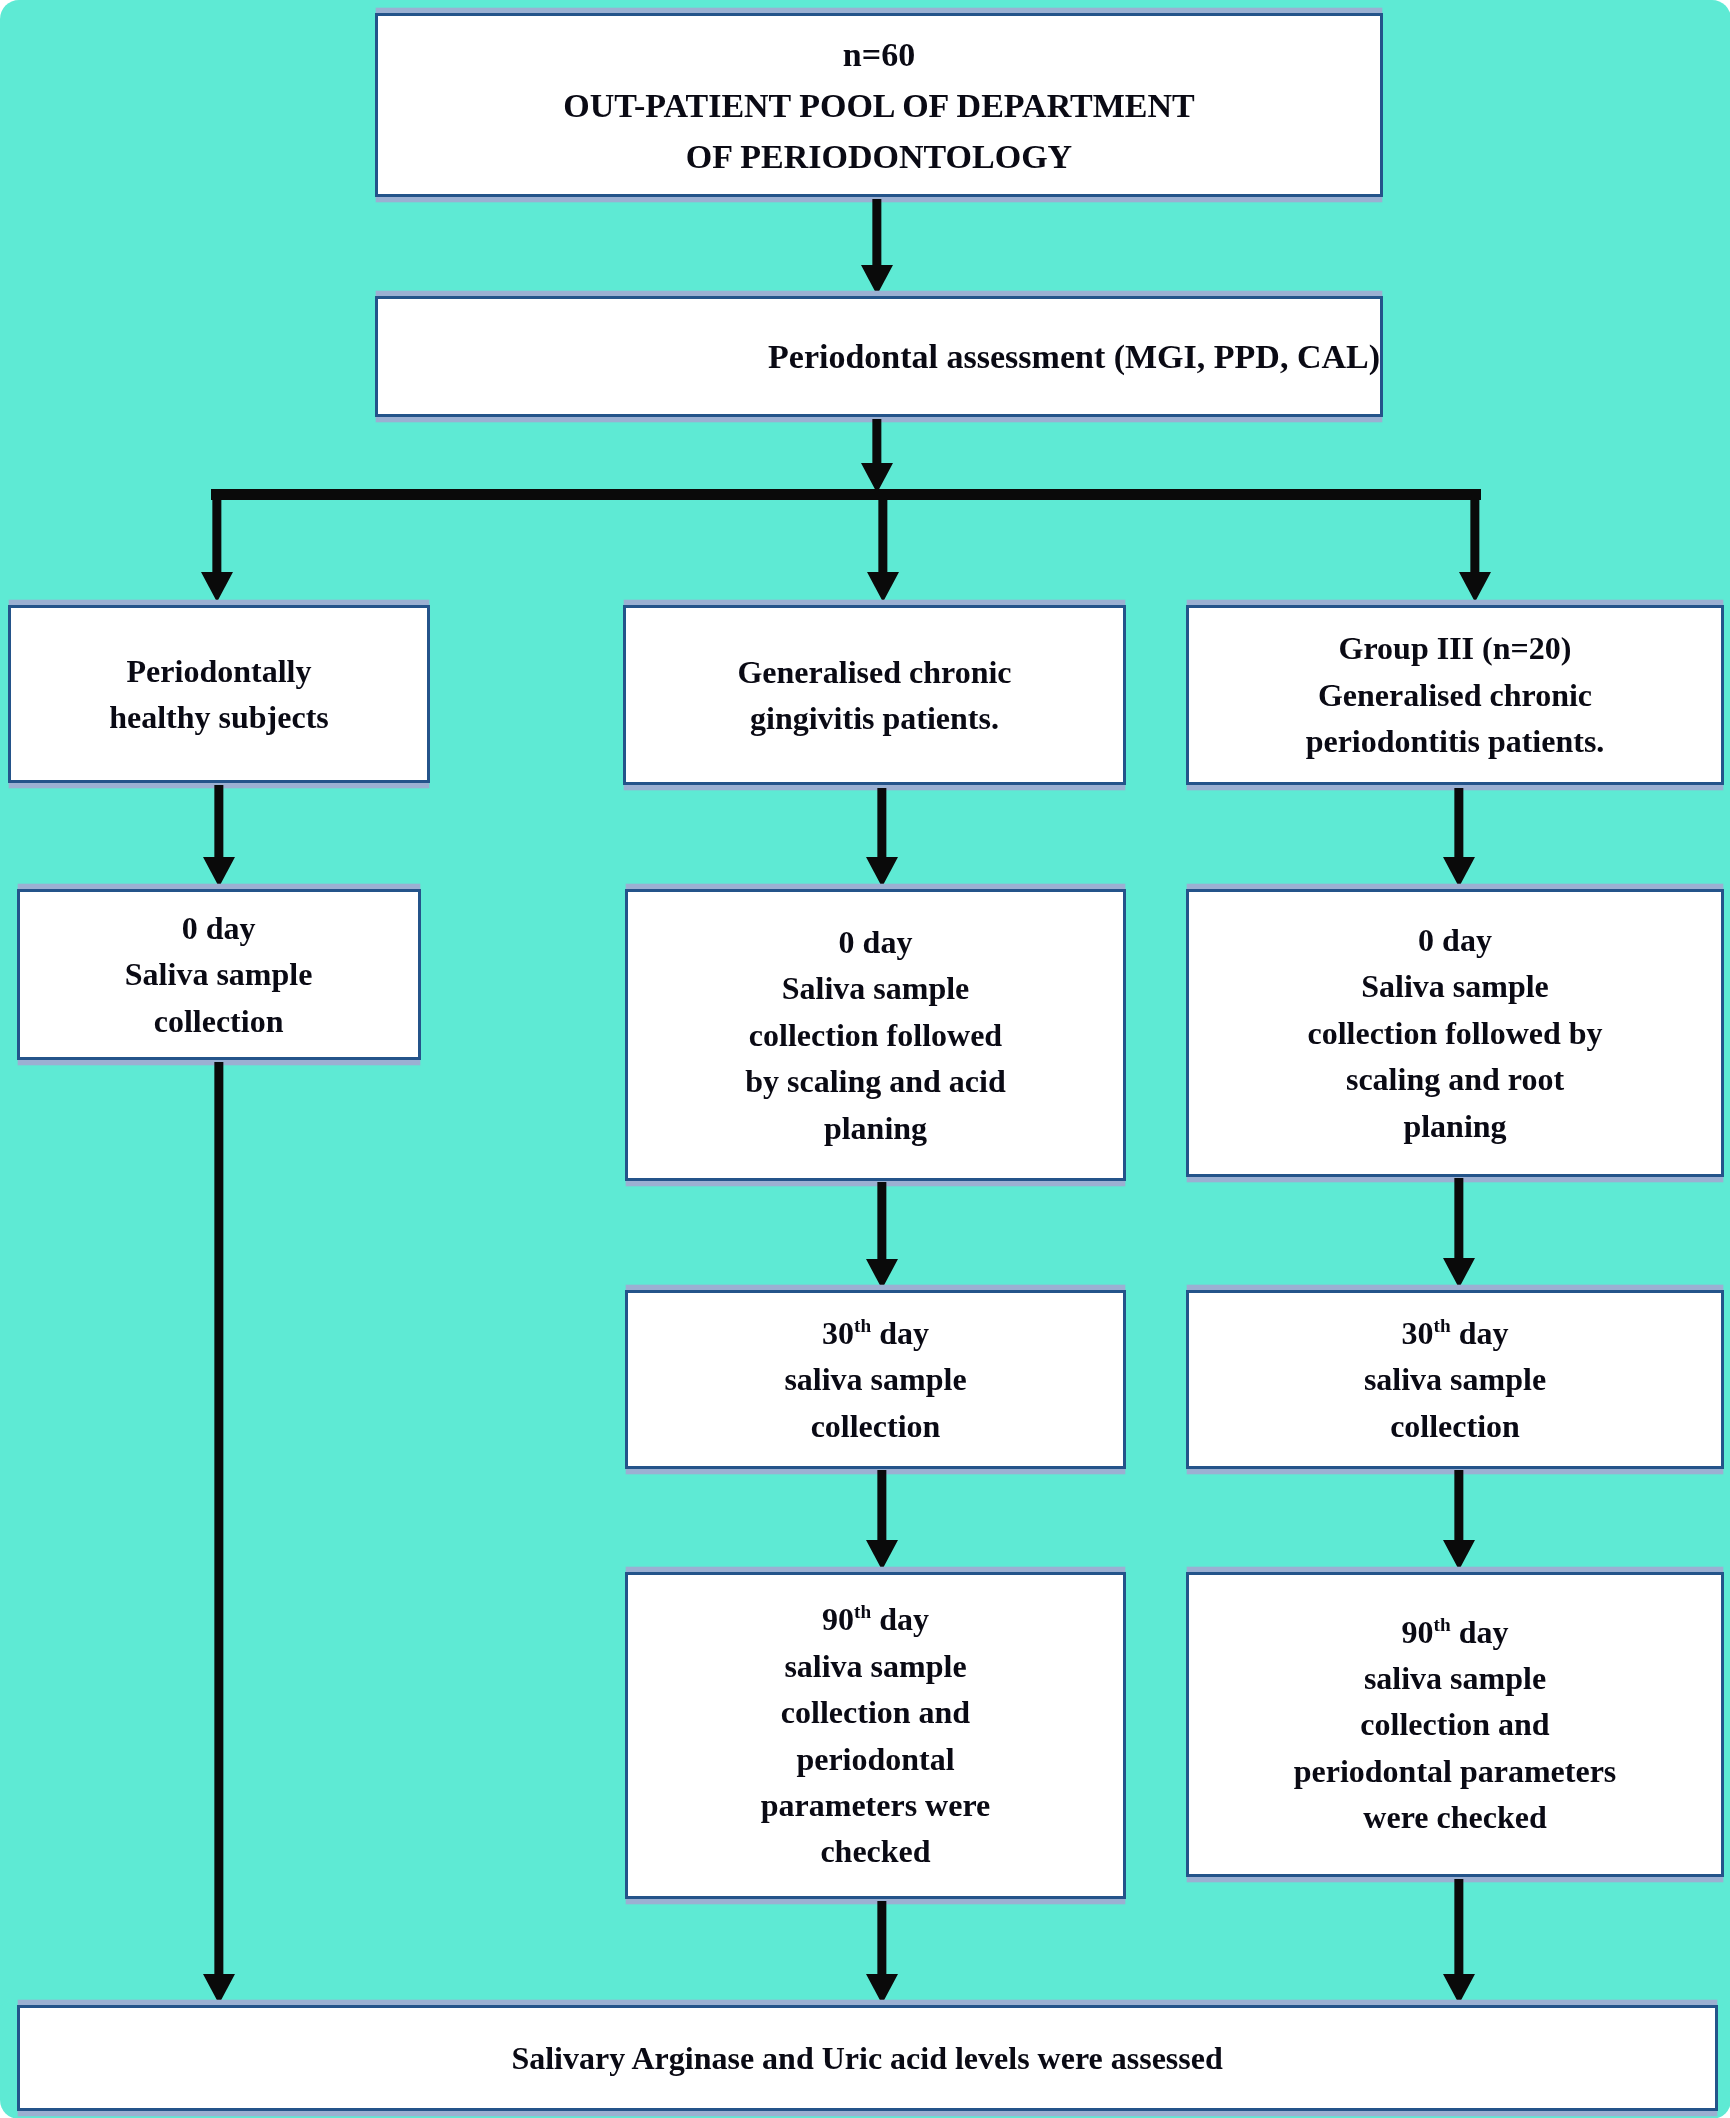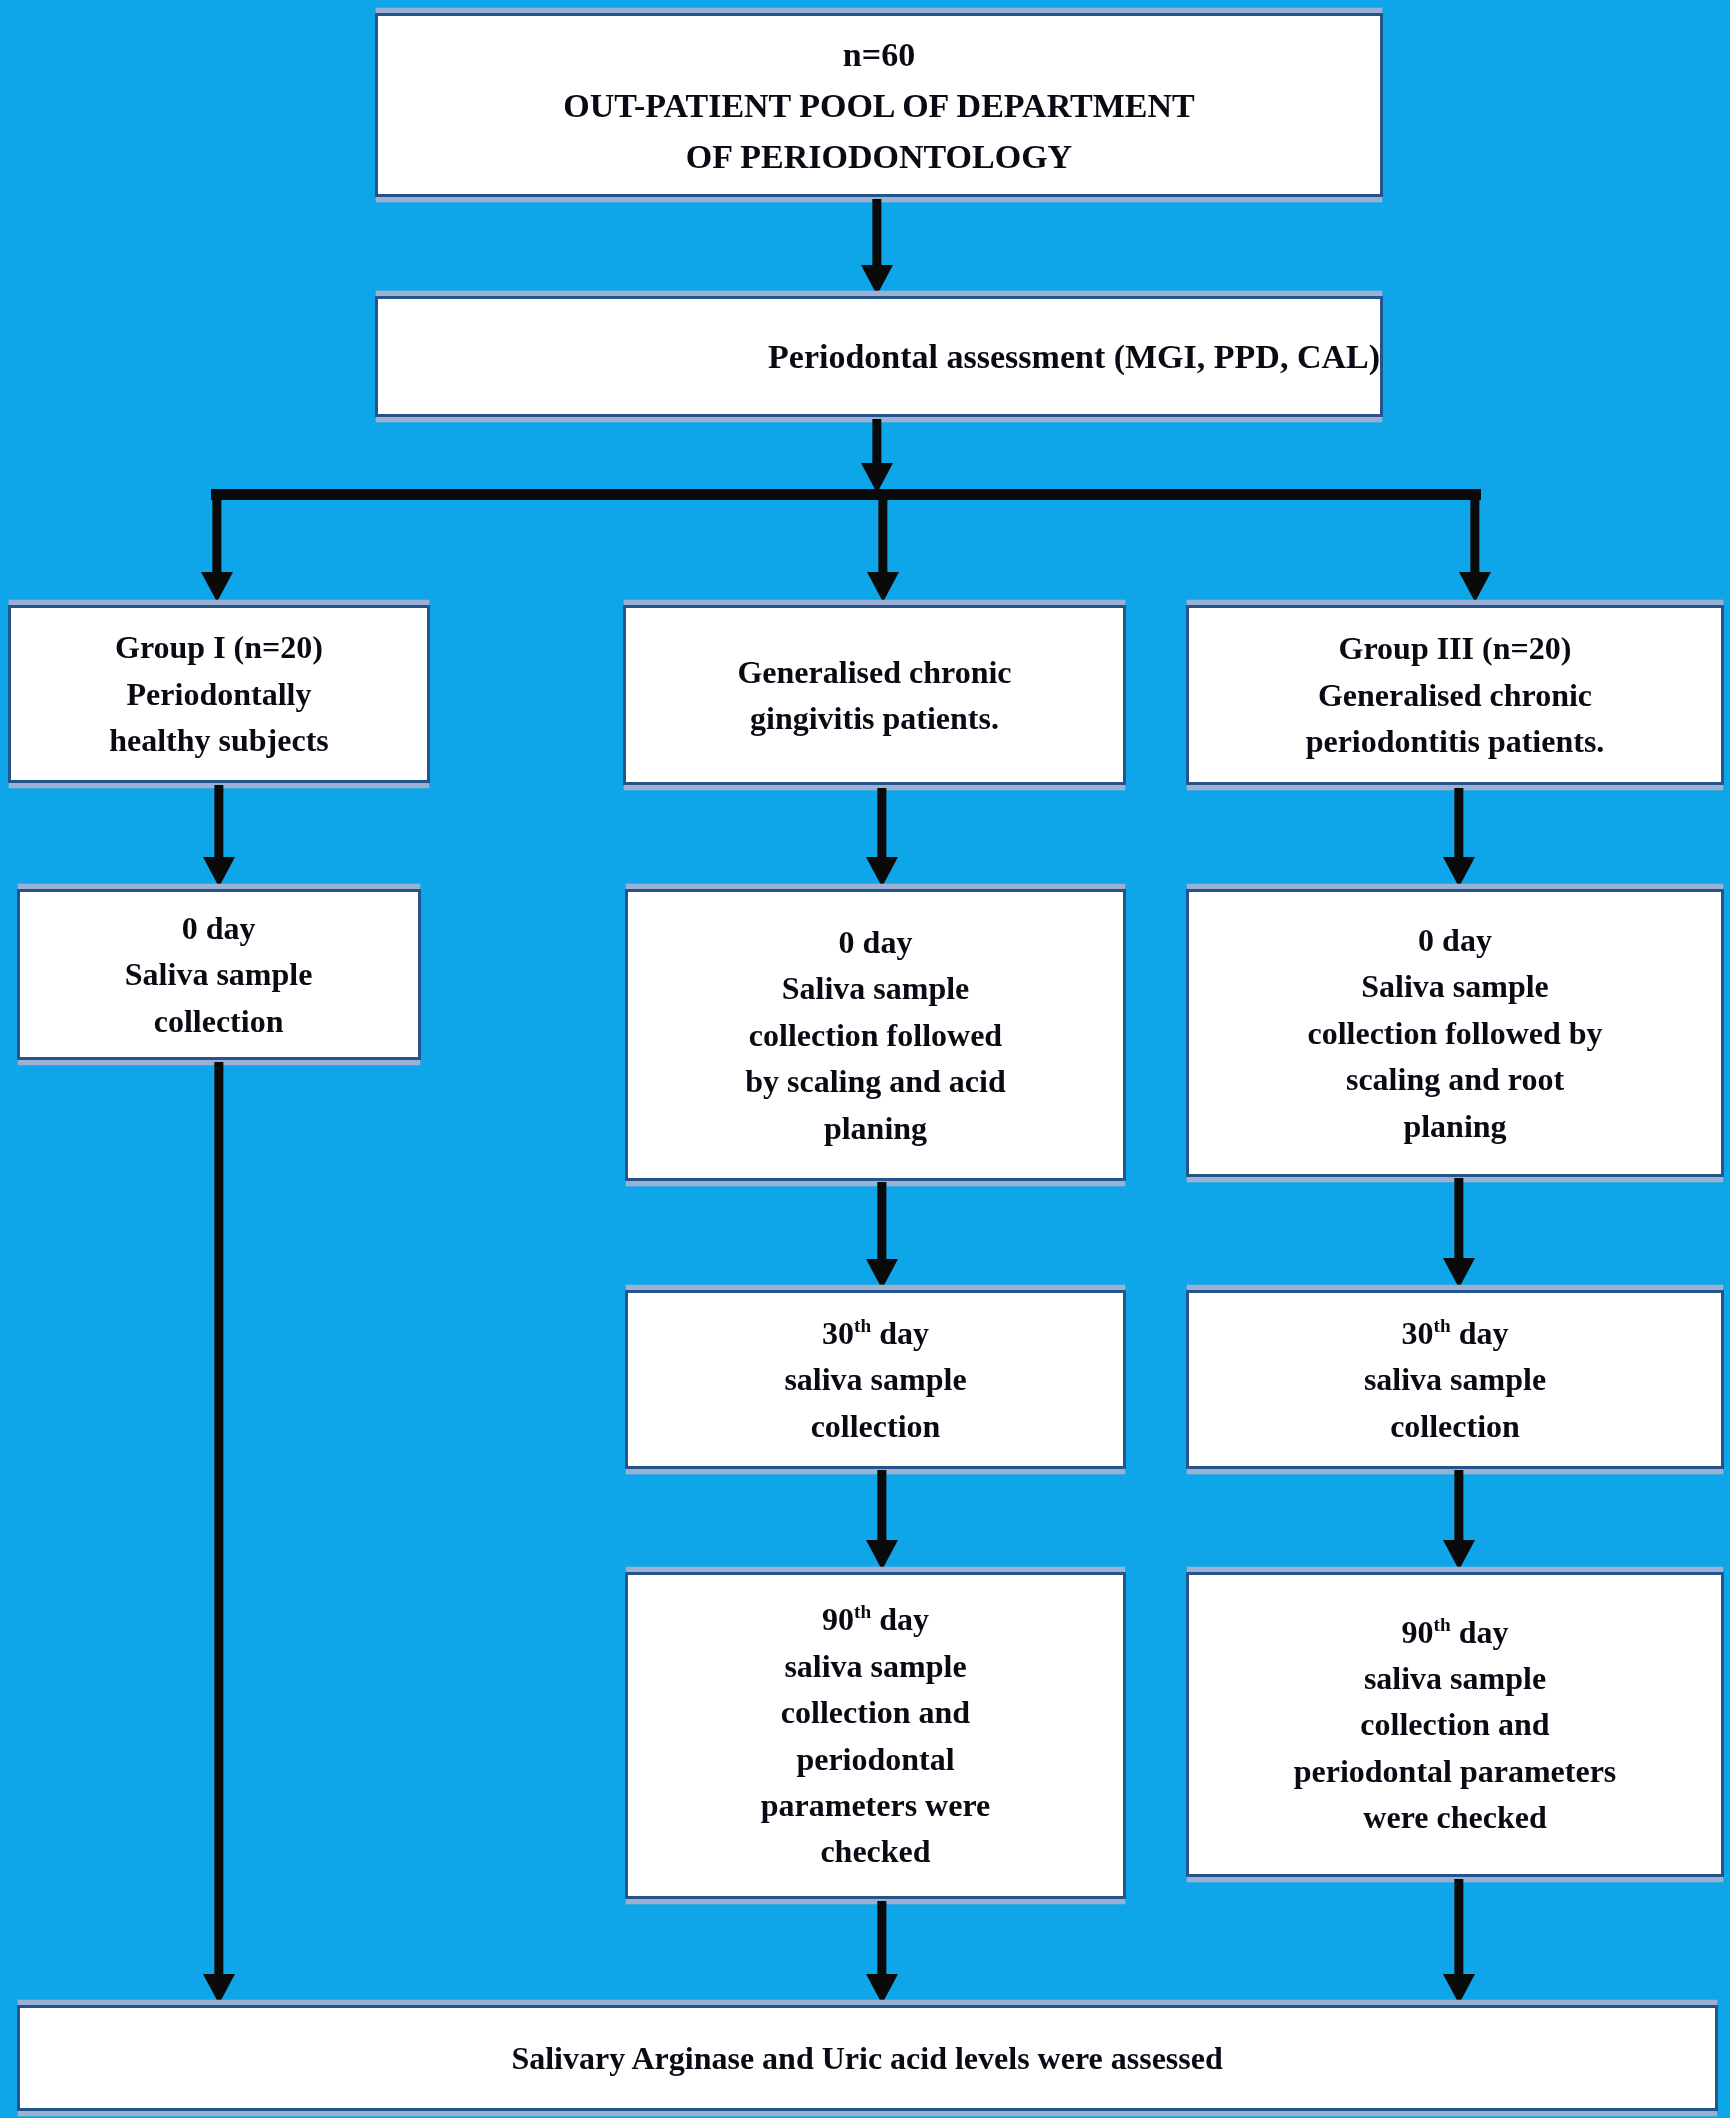--- a/index.html
+++ b/index.html
@@ -1,22 +1,23 @@
 <!DOCTYPE html>
 <html style="font-size:10.6px"><head>
 <meta charset="utf-8">
 <style>
   html,body{margin:0;padding:0;background:#ffffff;}
   #canvas{
     position:relative;
     width:1731px;
     height:2119px;
-    background:#0ea5e9;
+    background:#5eead4;
     font-family:"Liberation Serif","DejaVu Serif",serif;
     overflow:hidden;
+    border-radius:19px;
   }
   .box{
     position:absolute;
     background:#ffffff;
     border:3.3px solid #24548A;
     box-shadow:0 -6px 0 -0.7px #9BB0D2, 0 6px 0 -0.7px #9BB0D2;
     display:flex;
     align-items:center;
     justify-content:center;
     text-align:center;
@@ -87,21 +88,20 @@
   <div class="varrow" style="left:877px;top:419px;height:74px;"></div>
 
   <div class="hline" style="left:211px;top:489px;width:1270px;height:10.6px;"></div>
 
   <div class="varrow" style="left:217px;top:499px;height:103px;"></div>
   <div class="varrow" style="left:883px;top:499px;height:103px;"></div>
   <div class="varrow" style="left:1475px;top:499px;height:103px;"></div>
 
   <div class="box" style="left:8px;top:605px;width:422px;height:178px;">
     <div class="lines">
-        <div class="line">Group I (n=20)</div>
         <div class="line">Periodontally</div>
         <div class="line">healthy subjects</div>
       </div>
   </div>
   <div class="box" style="left:623px;top:605px;width:503px;height:180px;">
     <div class="lines">
         <div class="line">Generalised chronic</div>
         <div class="line">gingivitis patients.</div>
       </div>
   </div>

